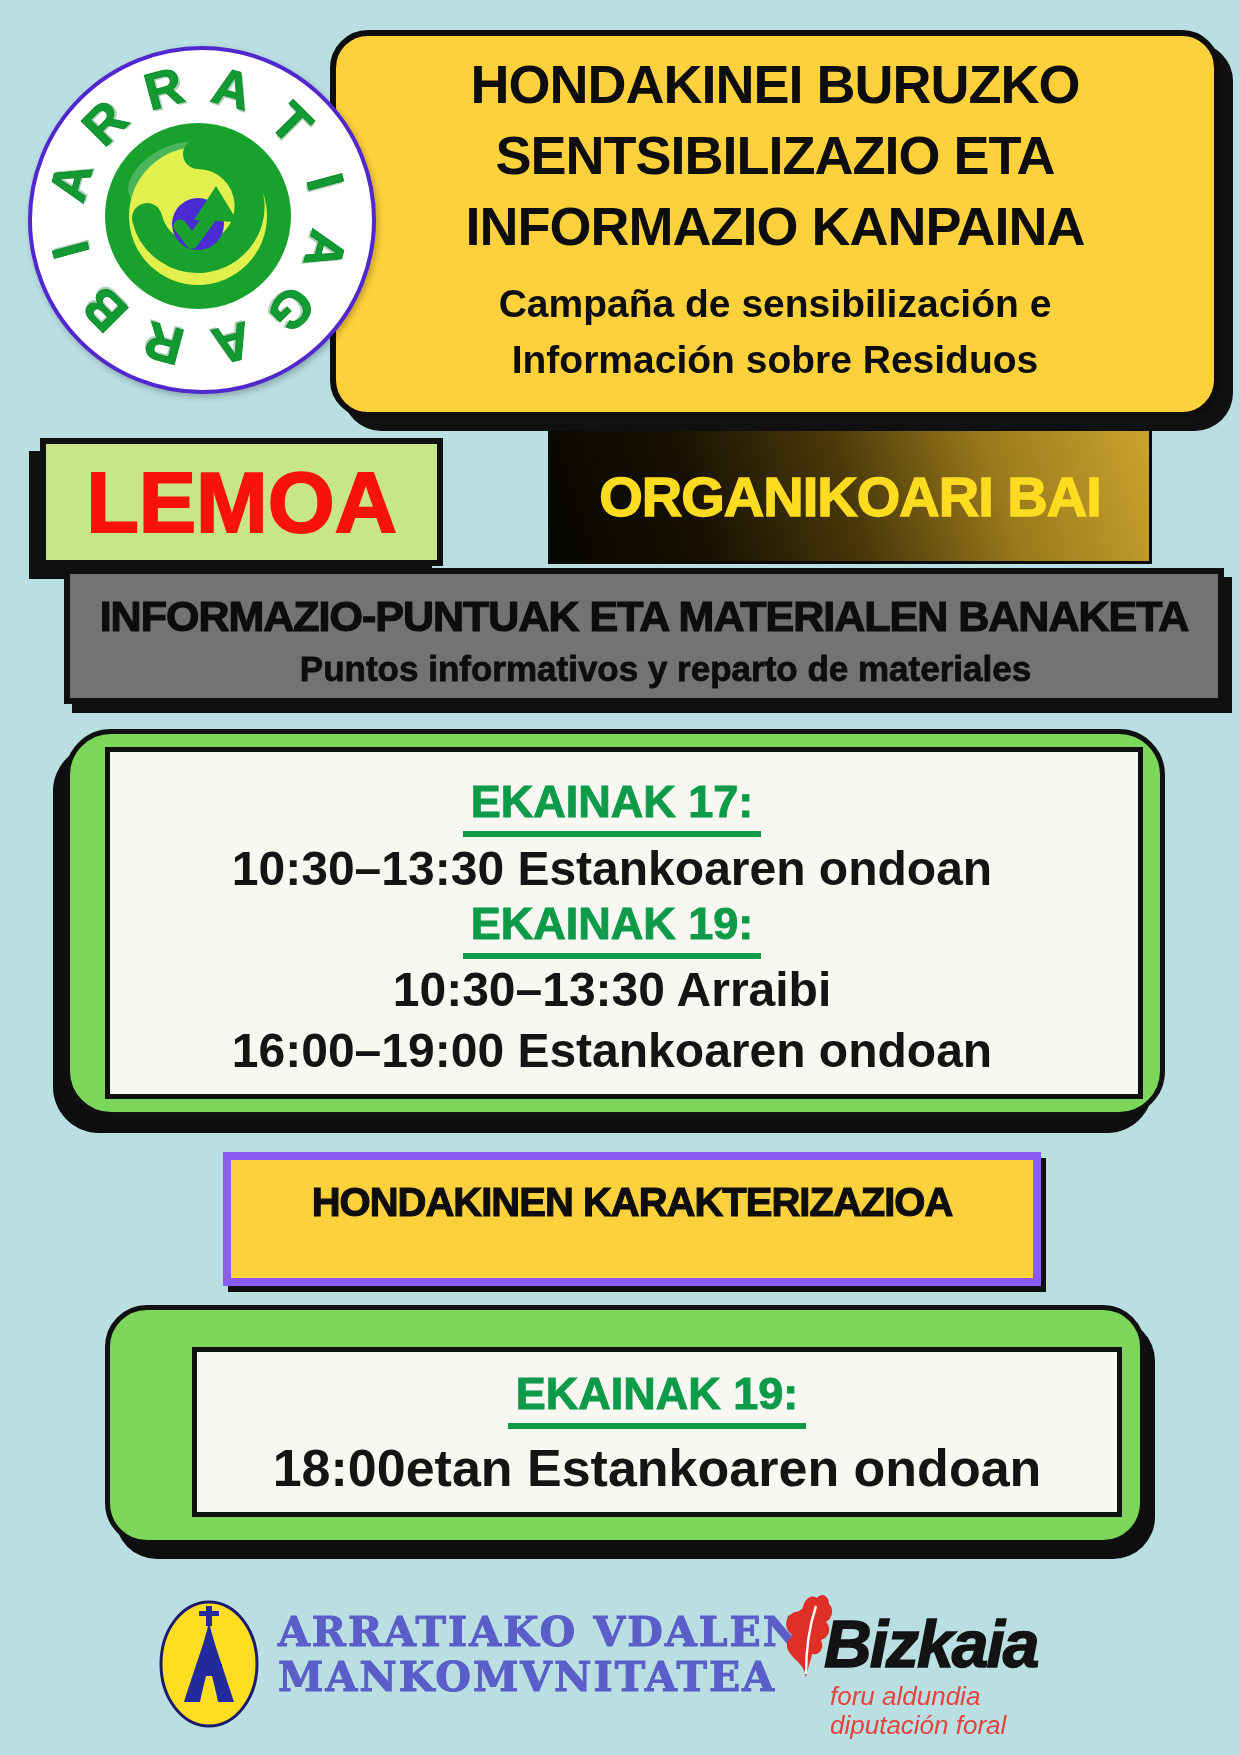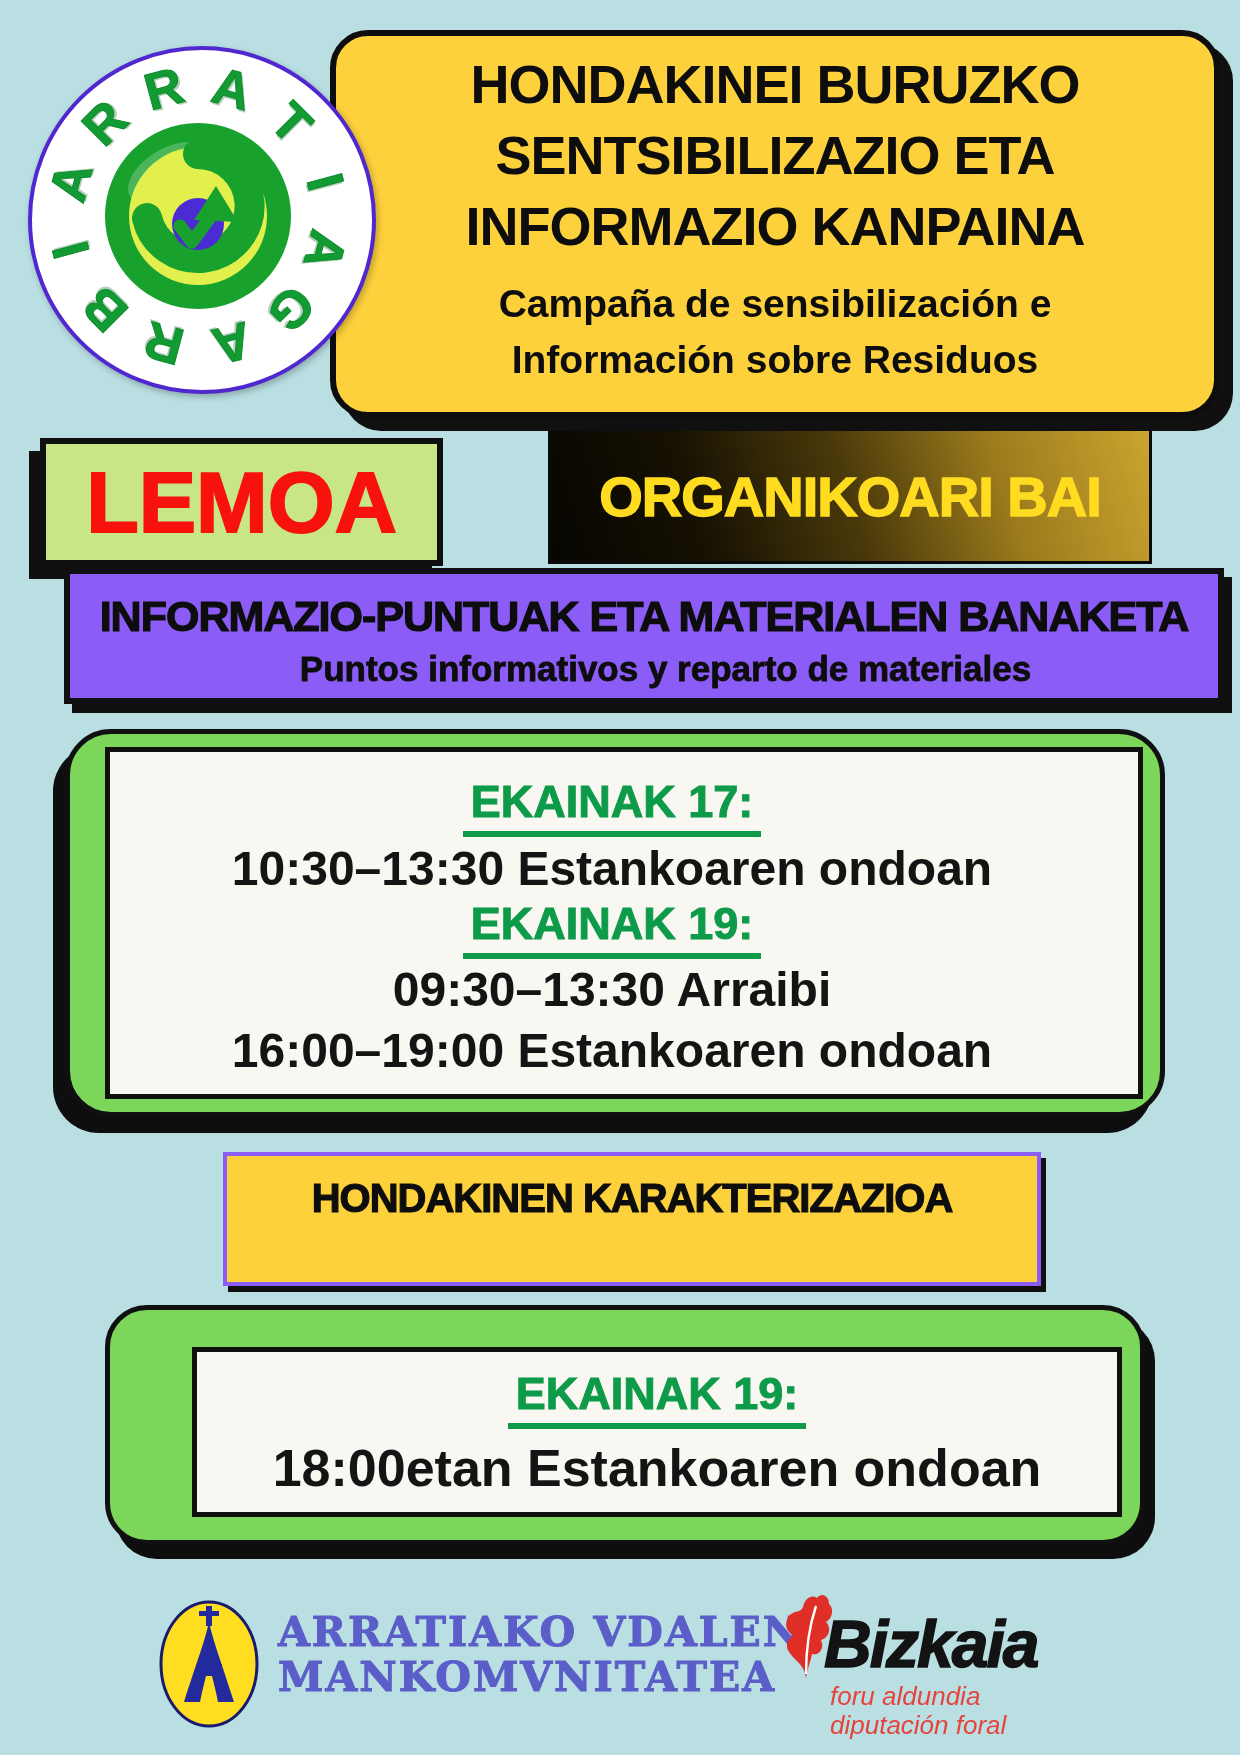--- a/index.html
+++ b/index.html
@@ -28,21 +28,21 @@
   .lemoa-box{left:40px;top:438px;width:403px;height:128px;background:#c9e686;
              border:6px solid #101010;box-shadow:-11px 13px 0 #101010;line-height:116px;z-index:1;}
   .lemoa-text{font-size:86px;font-weight:900;color:#f8120e;letter-spacing:0px;-webkit-text-stroke:2px #f8120e;}
   .organikoari-box{left:548px;top:428px;width:604px;height:136px;line-height:132px;
              border:3px solid #0a0a0a;
              background:linear-gradient(72deg,#060501 0%,#161102 25%,#4a390a 50%,#9a7a1c 74%,#cba42f 100%);}
   .organikoari-text{font-size:56px;font-weight:800;color:#ffdc20;letter-spacing:-1px;
              -webkit-text-stroke:1.4px #ffdc20;white-space:nowrap;}
 
   
-  .info-banner{left:64px;top:568px;width:1160px;height:136px;background:#8b5cf6;
+  .info-banner{left:64px;top:568px;width:1160px;height:136px;background:#737373;
                border:6px solid #101010;box-shadow:8px 9px 0 #101010;padding-top:18px;z-index:1;}
   .banner-line1{font-size:43px;font-weight:800;color:#0d0d0d;letter-spacing:-1px;white-space:nowrap;-webkit-text-stroke:1.2px #0d0d0d;}
   .banner-line2{font-size:35px;font-weight:700;color:#0d0d0d;margin-top:8px;padding-left:43px;-webkit-text-stroke:.8px #0d0d0d;}
 
   
   .green-panel1{left:65px;top:729px;width:1100px;height:388px;background:#7cd659;
                 border:5px solid #101010;border-radius:46px;box-shadow:-12px 16px 0 #0e0e0e;}
   .white-panel1{left:105px;top:747px;width:1038px;height:352px;background:#f8f7f2;border:5px solid #101010;}
   .green-panel2{left:105px;top:1305px;width:1040px;height:240px;background:#7cd659;
                 border:5px solid #101010;border-radius:42px;box-shadow:10px 14px 0 #0e0e0e;}
@@ -50,21 +50,21 @@
 
   .sched-line{position:absolute;left:93px;width:1038px;text-align:center;white-space:nowrap;}
   .date-head{color:#0e9b49;font-weight:800;font-size:45px;-webkit-text-stroke:1px #0e9b49;}
   .date-head span{display:inline-block;border-bottom:6px solid #0e9b49;padding:0 8px 3px;}
   .slot-text{color:#141414;font-weight:700;font-size:48px;}
 
   .sched2-line{position:absolute;left:192px;width:930px;text-align:center;white-space:nowrap;}
 
   
   .karak-box{left:223px;top:1152px;width:818px;height:134px;background:#fdd13c;
-             border:4px solid #8b5cf6;box-shadow:5px 6px 0 #101010;padding-top:20px;}
+             border:8px solid #8b5cf6;box-shadow:5px 6px 0 #101010;padding-top:20px;}
   .karak-line1{font-size:40px;font-weight:800;color:#0d0d0d;letter-spacing:-1px;white-space:nowrap;-webkit-text-stroke:1.1px #0d0d0d;}
   .karak-line2{font-size:35px;font-weight:700;color:#0d0d0d;margin-top:2px;-webkit-text-stroke:.8px #0d0d0d;}
 
   
   .amank-logo{left:158px;top:1598px;width:102px;height:132px;}
   .amank-text{left:278px;top:1610px;width:470px;color:#5b5ec8;
               font-family:"DejaVu Serif", serif;font-weight:bold;}
   .amank-line{font-size:41px;line-height:45px;letter-spacing:2px;white-space:nowrap;-webkit-text-stroke:1px #5b5ec8;}
   .bizkaia-leaf{left:776px;top:1590px;width:56px;height:90px;}
   .bizkaia-name{left:824px;top:1606px;font-size:66px;font-weight:900;font-style:italic;
@@ -126,21 +126,21 @@
     <div class="banner-line2">Puntos informativos y reparto de materiales</div>
   </div>
 
   <div class="abs green-panel1"></div>
   <div class="abs white-panel1"></div>
   <div class="sched-line date-head" style="top:776px;">
     <span>EKAINAK 17:</span></div>
   <div class="sched-line slot-text" style="top:841px;">10:30–13:30 Estankoaren ondoan</div>
   <div class="sched-line date-head" style="top:898px;">
     <span>EKAINAK 19:</span></div>
-  <div class="sched-line slot-text" style="top:962px;">09:30–13:30 Arraibi</div>
+  <div class="sched-line slot-text" style="top:962px;">10:30–13:30 Arraibi</div>
   <div class="sched-line slot-text" style="top:1023px;">16:00–19:00 Estankoaren ondoan</div>
 
   <div class="abs karak-box center">
     <div class="karak-line1">HONDAKINEN KARAKTERIZAZIOA</div>
   </div>
 
   <div class="abs green-panel2"></div>
   <div class="abs white-panel2"></div>
   <div class="sched2-line date-head" style="top:1368px;">
     <span>EKAINAK 19:</span></div>

